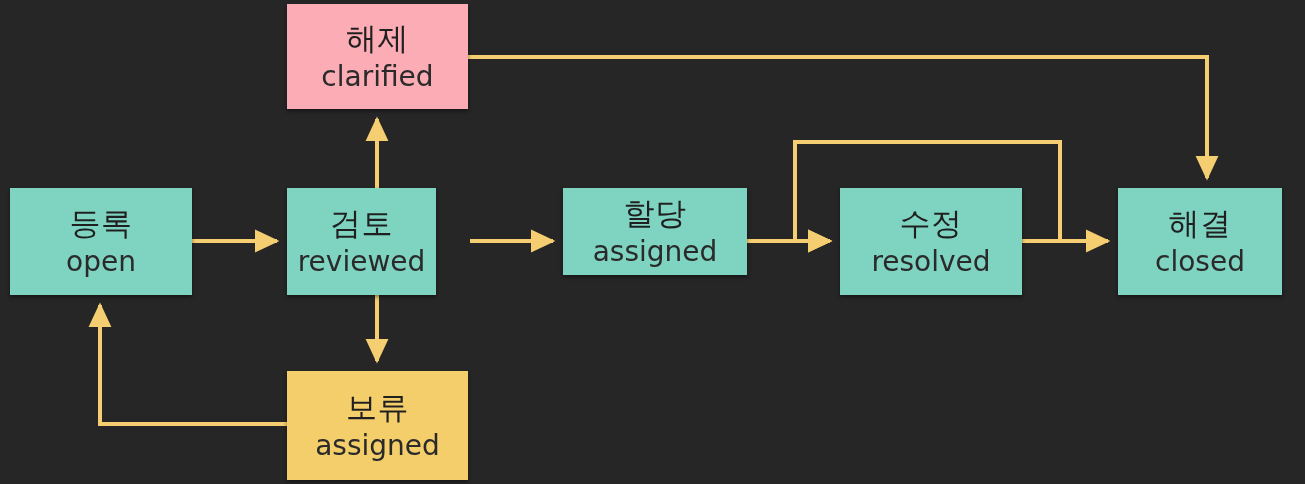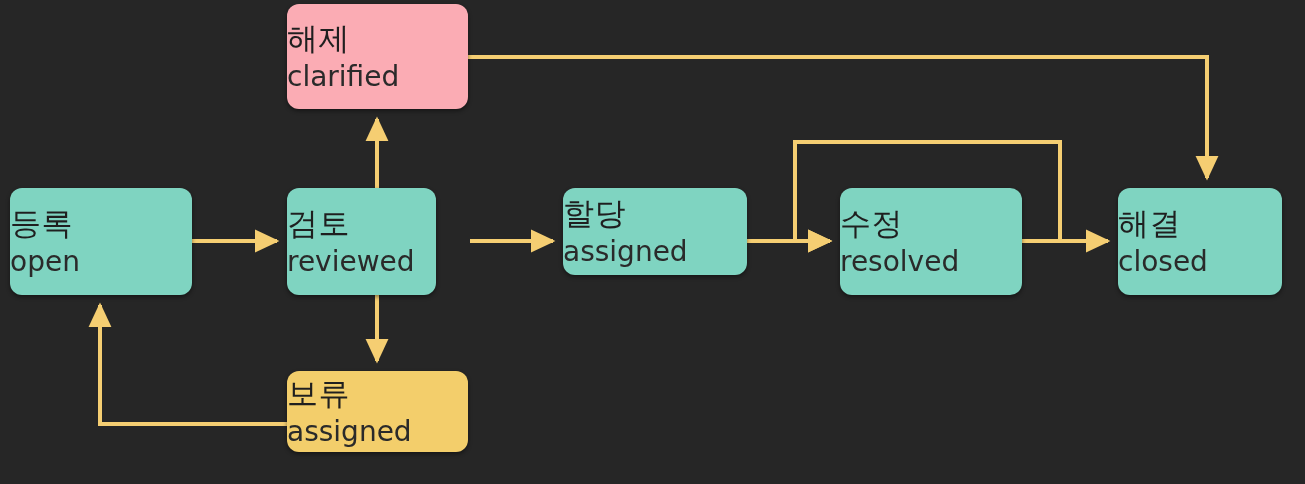--- a/index.html
+++ b/index.html
@@ -10,23 +10,24 @@
   #canvas {
     position: relative;
     width: 1305px;
     height: 484px;
     background: #262626;
     overflow: hidden;
     font-family: "DejaVu Sans", sans-serif;
   }
   .node {
     position: absolute;
-    border-radius: 12px;
+    border-radius: 0;
     display: flex;
     flex-direction: column;
+    align-items: center;
     justify-content: center;
     box-sizing: border-box;
     color: #1c1c1c;
     line-height: 1.0;
     box-shadow: 0 2px 4px rgba(0,0,0,0.45);
   }
   .node .ko {
     font-size: 31px;
     font-weight: 500;
     letter-spacing: 0.5px;
@@ -93,19 +94,19 @@
         <div class="en">resolved</div>
       </div>
       <div class="node teal" style="left: 1118px; top: 188px; width: 164px; height: 107px;">
         <div class="ko">해결</div>
         <div class="en">closed</div>
       </div>
       <div class="node pink" style="left: 287px; top: 4px; width: 181px; height: 105px;">
         <div class="ko">해제</div>
         <div class="en">clarified</div>
       </div>
-      <div class="node gold" style="left: 287px; top: 371px; width: 181px; height: 81px;">
+      <div class="node gold" style="left: 287px; top: 371px; width: 181px; height: 109px;">
         <div class="ko">보류</div>
         <div class="en">assigned</div>
       </div>
     </div>
 
 </div>
 
 </body></html>

